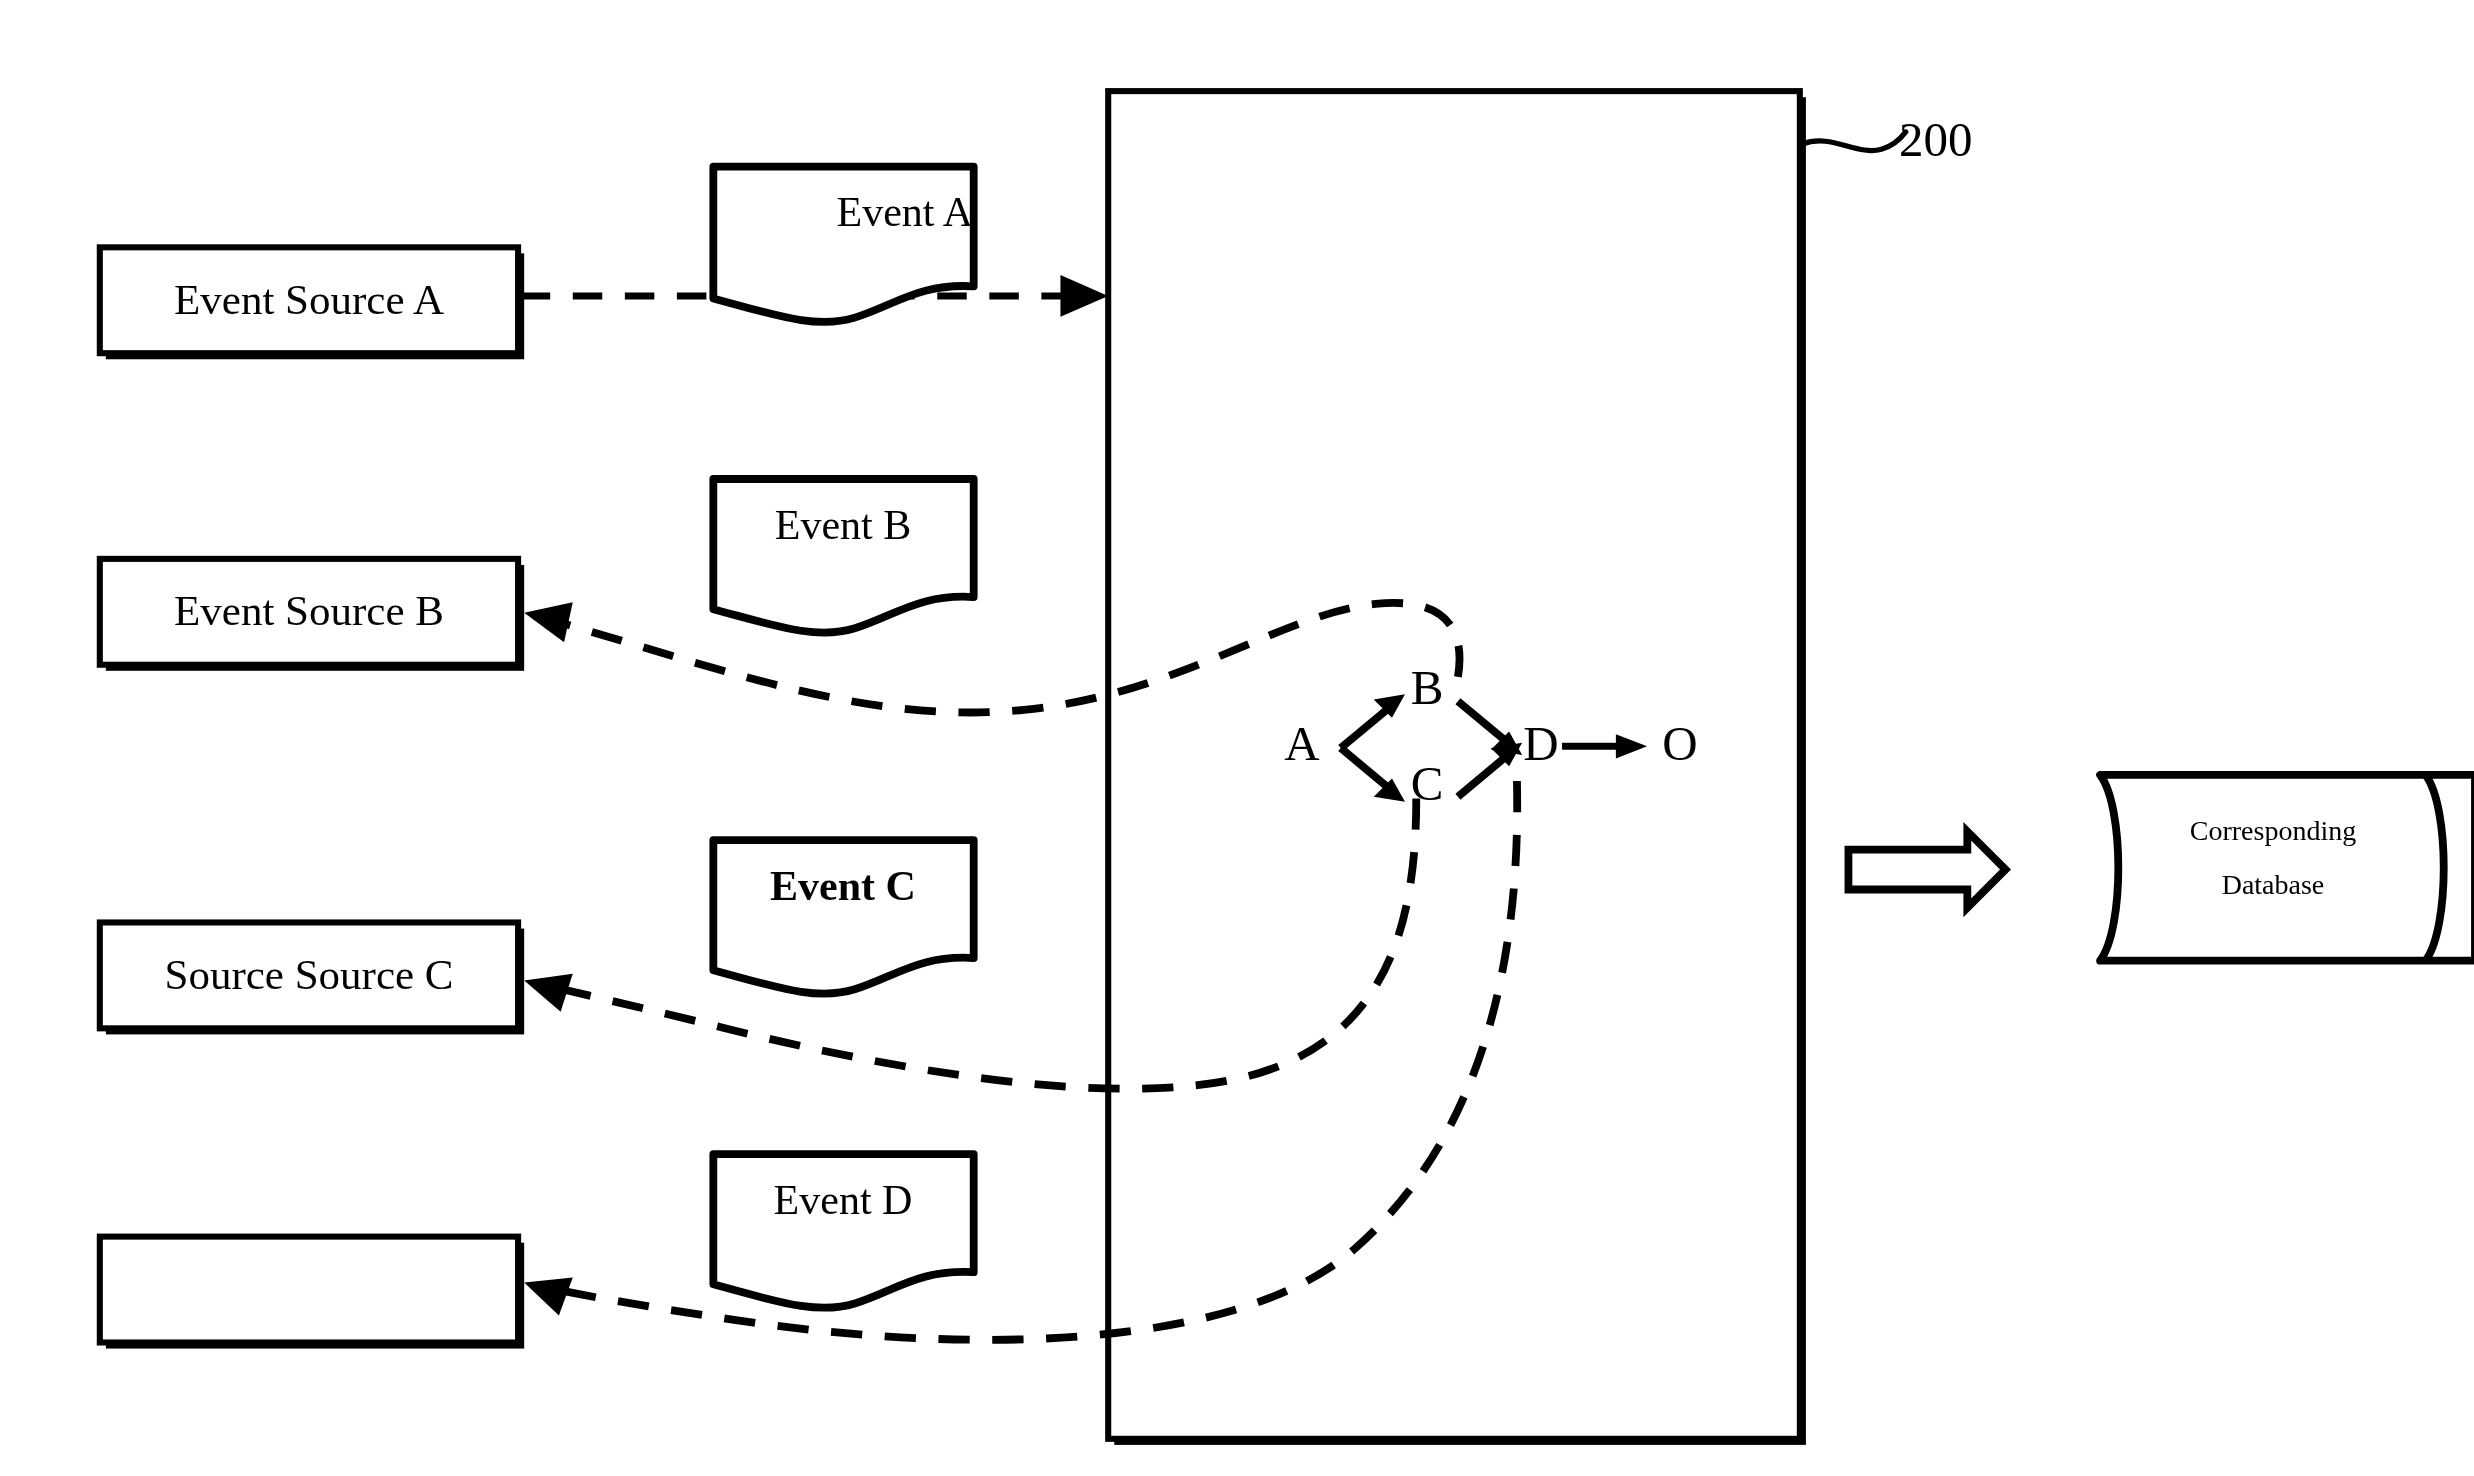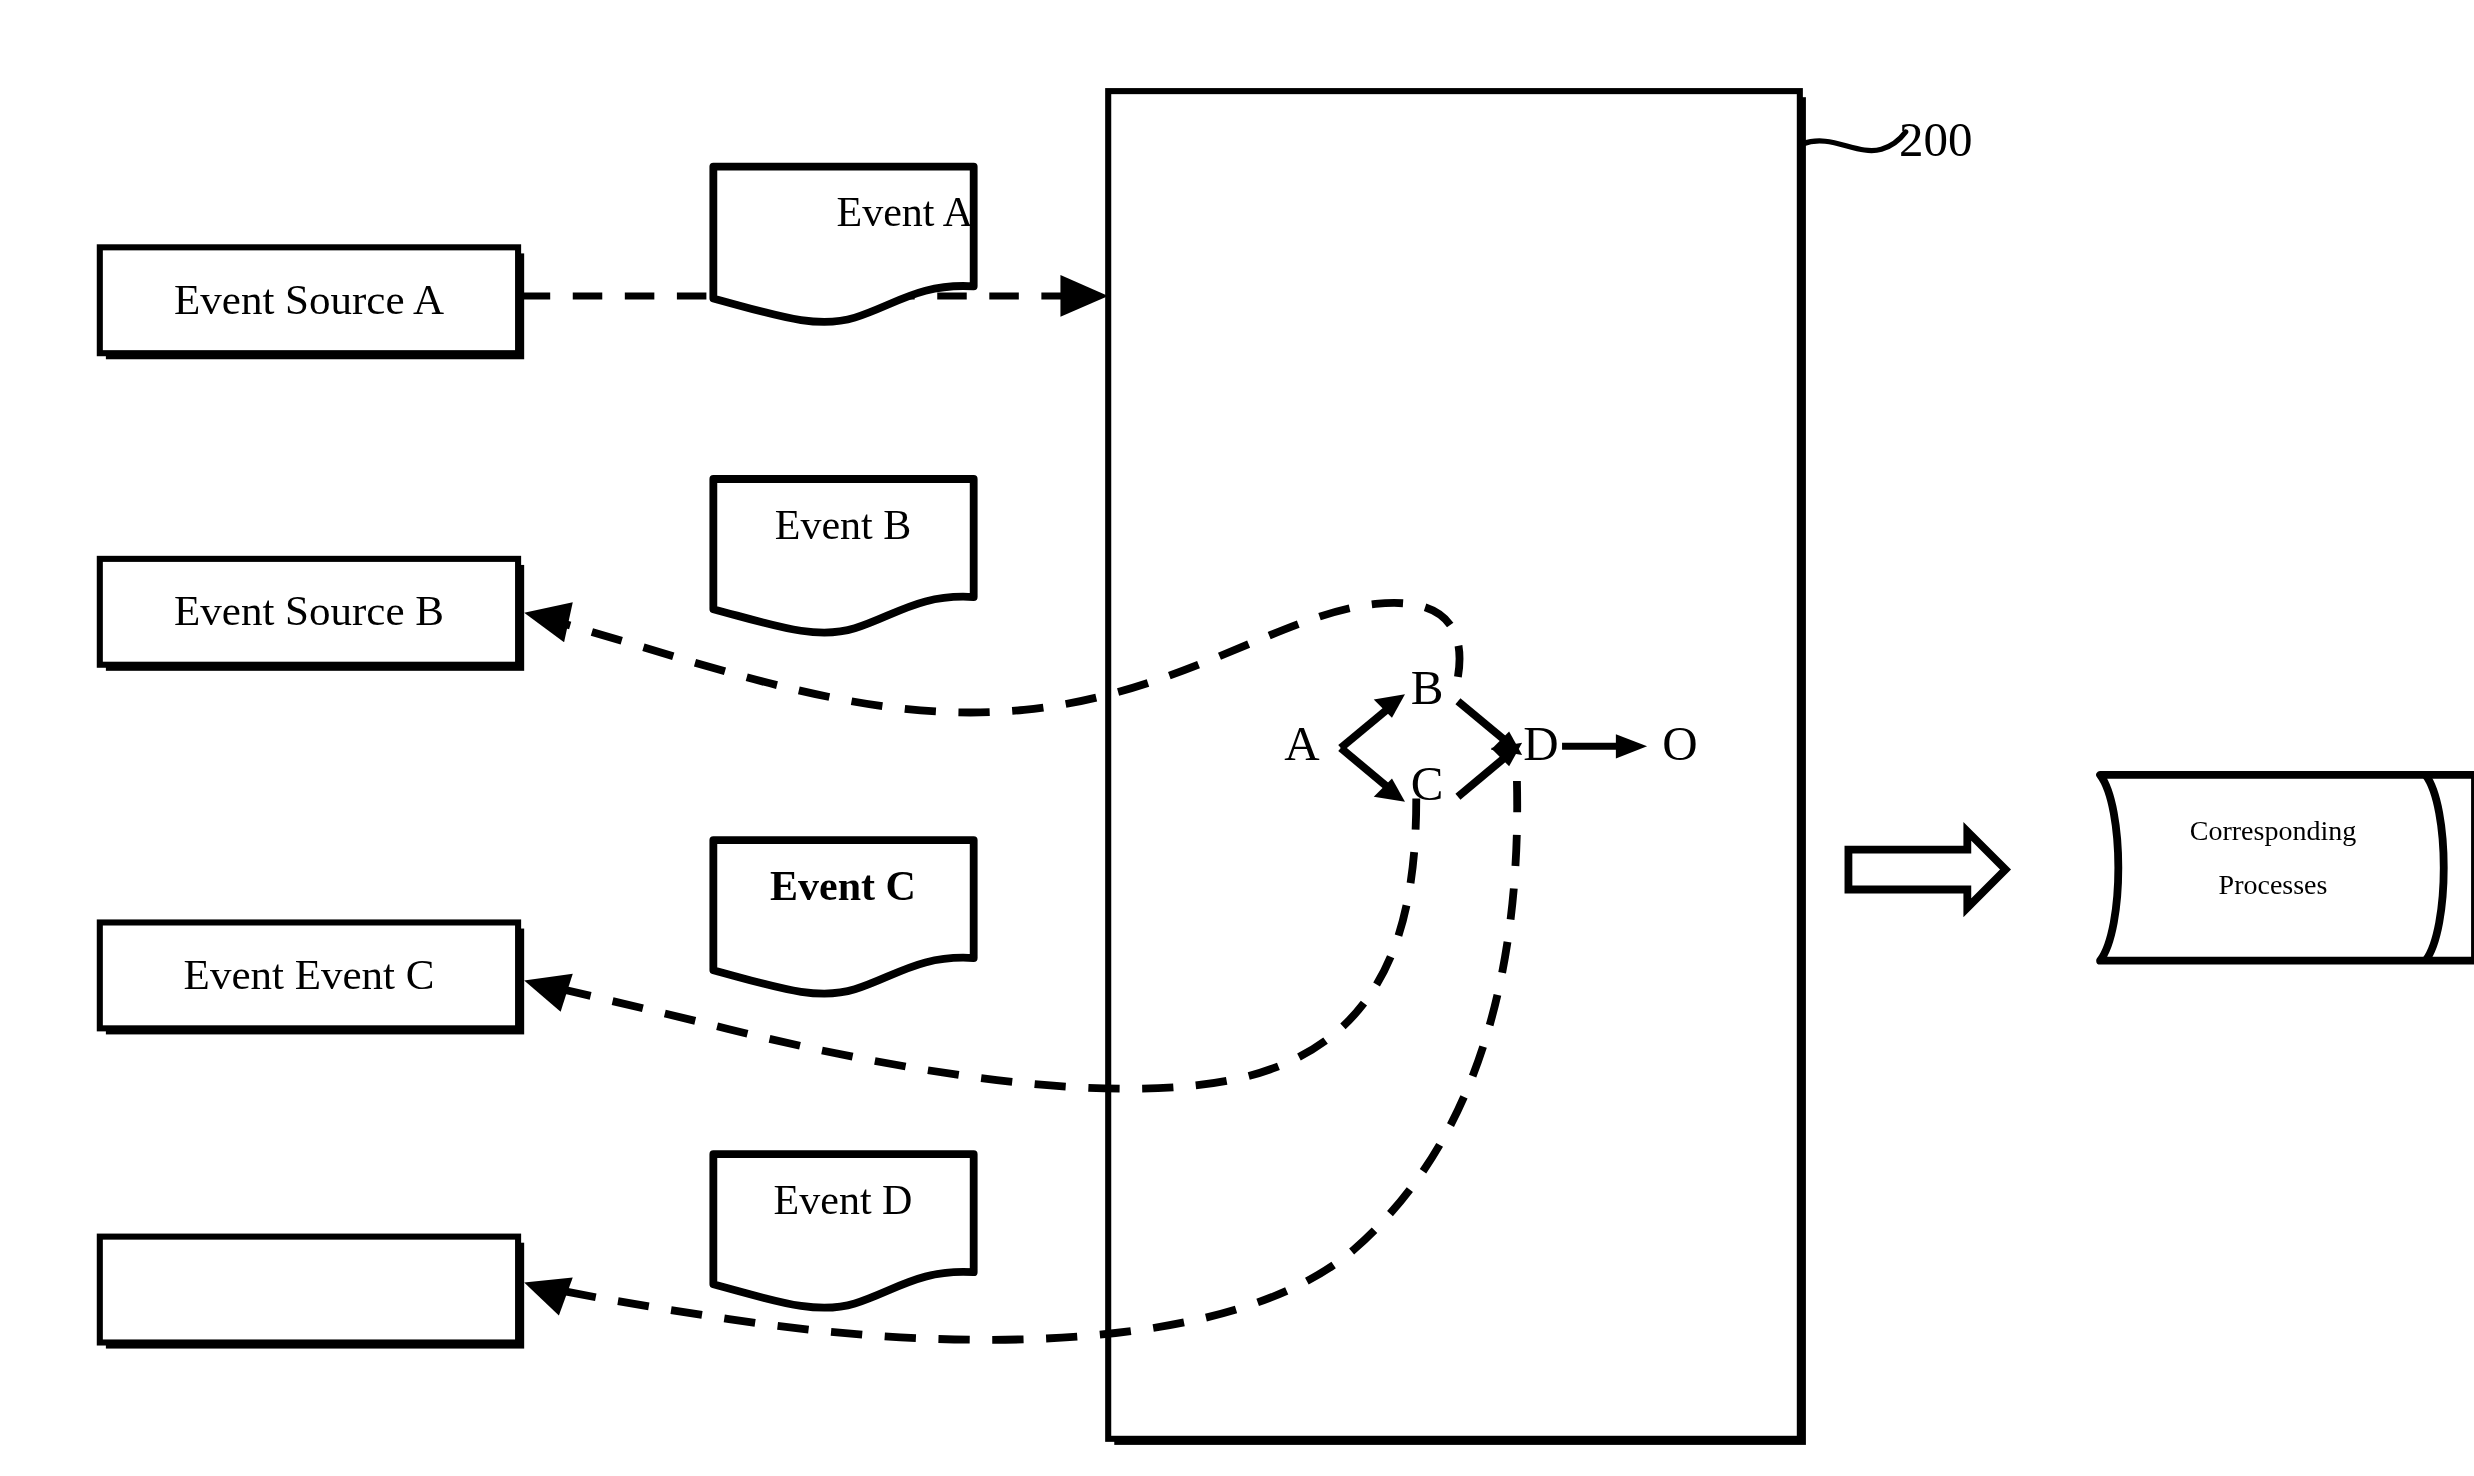--- a/index.html
+++ b/index.html
@@ -154,33 +154,33 @@
     <g>
       <path d="M2420,893 L2852,893 L2852,1107 L2420,1107
                C2448,1070 2448,930 2420,893 Z" fill="#fff" stroke="#000" stroke-width="9" stroke-linejoin="round"></path>
       <path d="M2795,893 C2823,930 2823,1070 2795,1107" fill="none" stroke="#000" stroke-width="9"></path>
     </g>
 
   </svg>
 
   <div class="txt src-label" style="left:100px; top:276px; width:418px;">Event Source A</div>
   <div class="txt src-label" style="left:100px; top:587px; width:418px;">Event Source B</div>
-  <div class="txt src-label" style="left:100px; top:951px; width:418px;">Event Event C</div>
+  <div class="txt src-label" style="left:100px; top:951px; width:418px;">Source Source C</div>
 
   <div class="txt evt-label" style="left:713px; top:189px; width:260px;text-align:right;">Event A</div>
   <div class="txt evt-label" style="left:713px; top:502px; width:260px;">Event B</div>
   <div class="txt evt-label" style="left:713px; top:863px; width:260px;font-weight:bold;">Event C</div>
   <div class="txt evt-label" style="left:713px; top:1177px; width:260px;">Event D</div>
 
 
   <div class="txt ref-num" style="left:1899px; top:113px; width:139px; text-align:left;">200</div>
 
   <div class="txt node-letter" style="left:1276px; top:717px; width:52px;">A</div>
   <div class="txt node-letter" style="left:1401px; top:661px; width:52px;">B</div>
   <div class="txt node-letter" style="left:1401px; top:757px; width:52px;">C</div>
   <div class="txt node-letter" style="left:1515px; top:717px; width:52px;">D</div>
   <div class="txt node-letter" style="left:1654px; top:717px; width:52px;">O</div>
 
   <div class="txt cyl-label" style="left:2117px; top:814px; width:312px;">Corresponding</div>
-  <div class="txt cyl-label" style="left:2117px; top:868px; width:312px;">Processes</div>
+  <div class="txt cyl-label" style="left:2117px; top:868px; width:312px;">Database</div>
 
 </div>
 
 
 </body></html>

